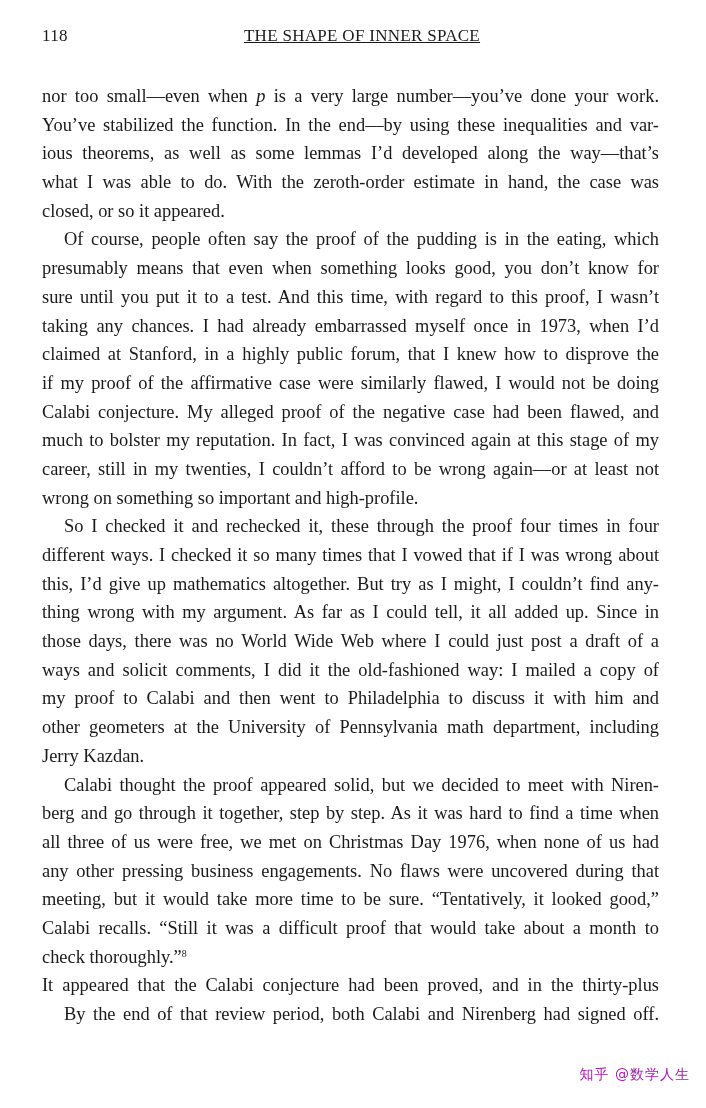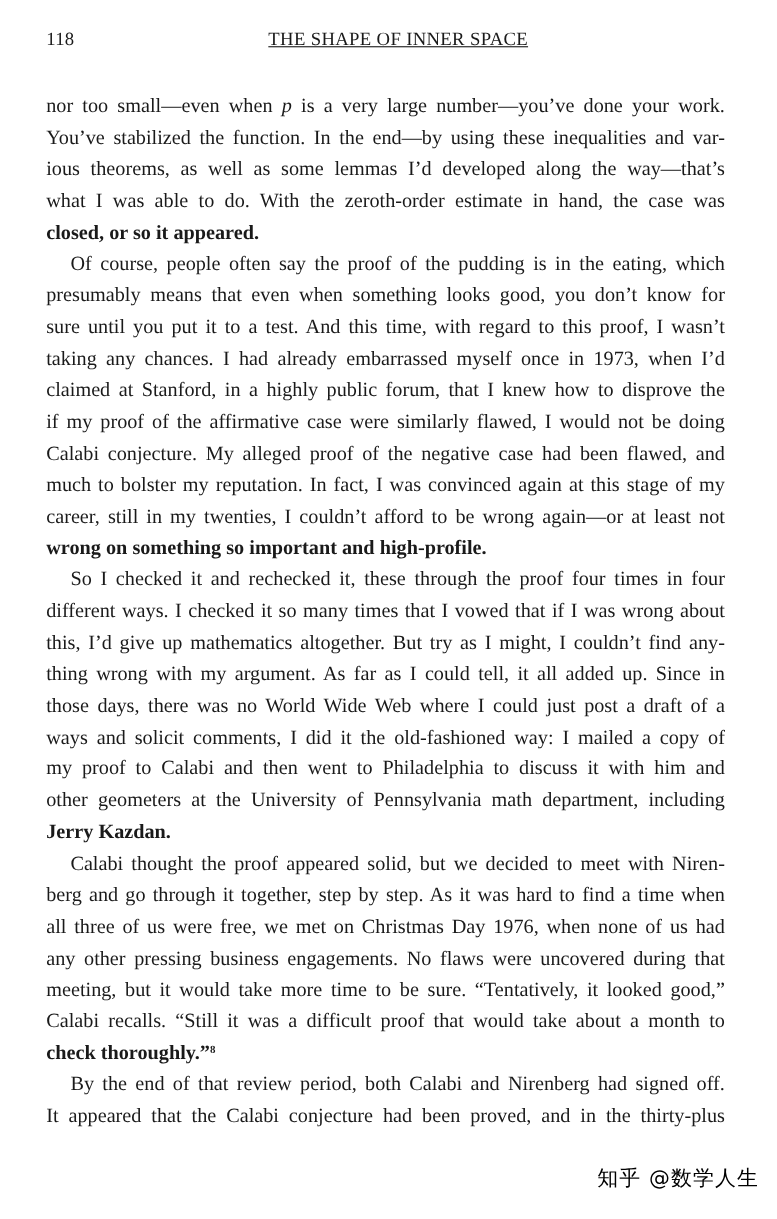--- a/index.html
+++ b/index.html
@@ -16,27 +16,27 @@
   .book-title {
     position: absolute; left: 0; right: 0; top: 0; text-align: center;
     padding-left: 18px;
     text-decoration: underline;
   }
   .body-text {
     position: absolute; top: 82px; left: 42px; width: 617px;
     font-size: 18.4px; line-height: 28.7px;
   }
   .line { white-space: nowrap; display: block; text-align: justify; text-align-last: justify; height: 28.7px; }
-  .line.last { text-align-last: left; font-weight: bold; }
+  .line.last { text-align-last: left; }
   .line.indent { padding-left: 22px; }
   sup { font-size: 10px; line-height: 0; vertical-align: 6px; }
   em { font-style: italic; }
   .watermark {
     position: absolute; right: 16px; bottom: 24px;
-    font-family: "DejaVu Sans", sans-serif; font-size: 19px; color: #000000;
+    font-family: "DejaVu Sans", sans-serif; font-size: 14px; color: #a21caf;
     letter-spacing: 1px;
   }
 </style>
 </head>
 <body>
 
 <div class="running-head">
   <span class="page-number">118</span>
   <span class="book-title">THE SHAPE OF INNER SPACE</span>
 </div>
@@ -75,18 +75,18 @@
     <div>
       <span class="line indent">Calabi thought the proof appeared solid, but we decided to meet with Niren-</span>
       <span class="line">berg and go through it together, step by step. As it was hard to find a time when</span>
       <span class="line">all three of us were free, we met on Christmas Day 1976, when none of us had</span>
       <span class="line">any other pressing business engagements. No flaws were uncovered during that</span>
       <span class="line">meeting, but it would take more time to be sure. “Tentatively, it looked good,”</span>
       <span class="line">Calabi recalls. “Still it was a difficult proof that would take about a month to</span>
       <span class="line last">check thoroughly.”<sup>8</sup></span>
     </div>
     <div>
+      <span class="line">It appeared that the Calabi conjecture had been proved, and in the thirty-plus</span>
       <span class="line indent">By the end of that review period, both Calabi and Nirenberg had signed off.</span>
-      <span class="line">It appeared that the Calabi conjecture had been proved, and in the thirty-plus</span>
     </div>
   </div>
 
 <div class="watermark">知乎 @数学人生</div>
 
 </body></html>

